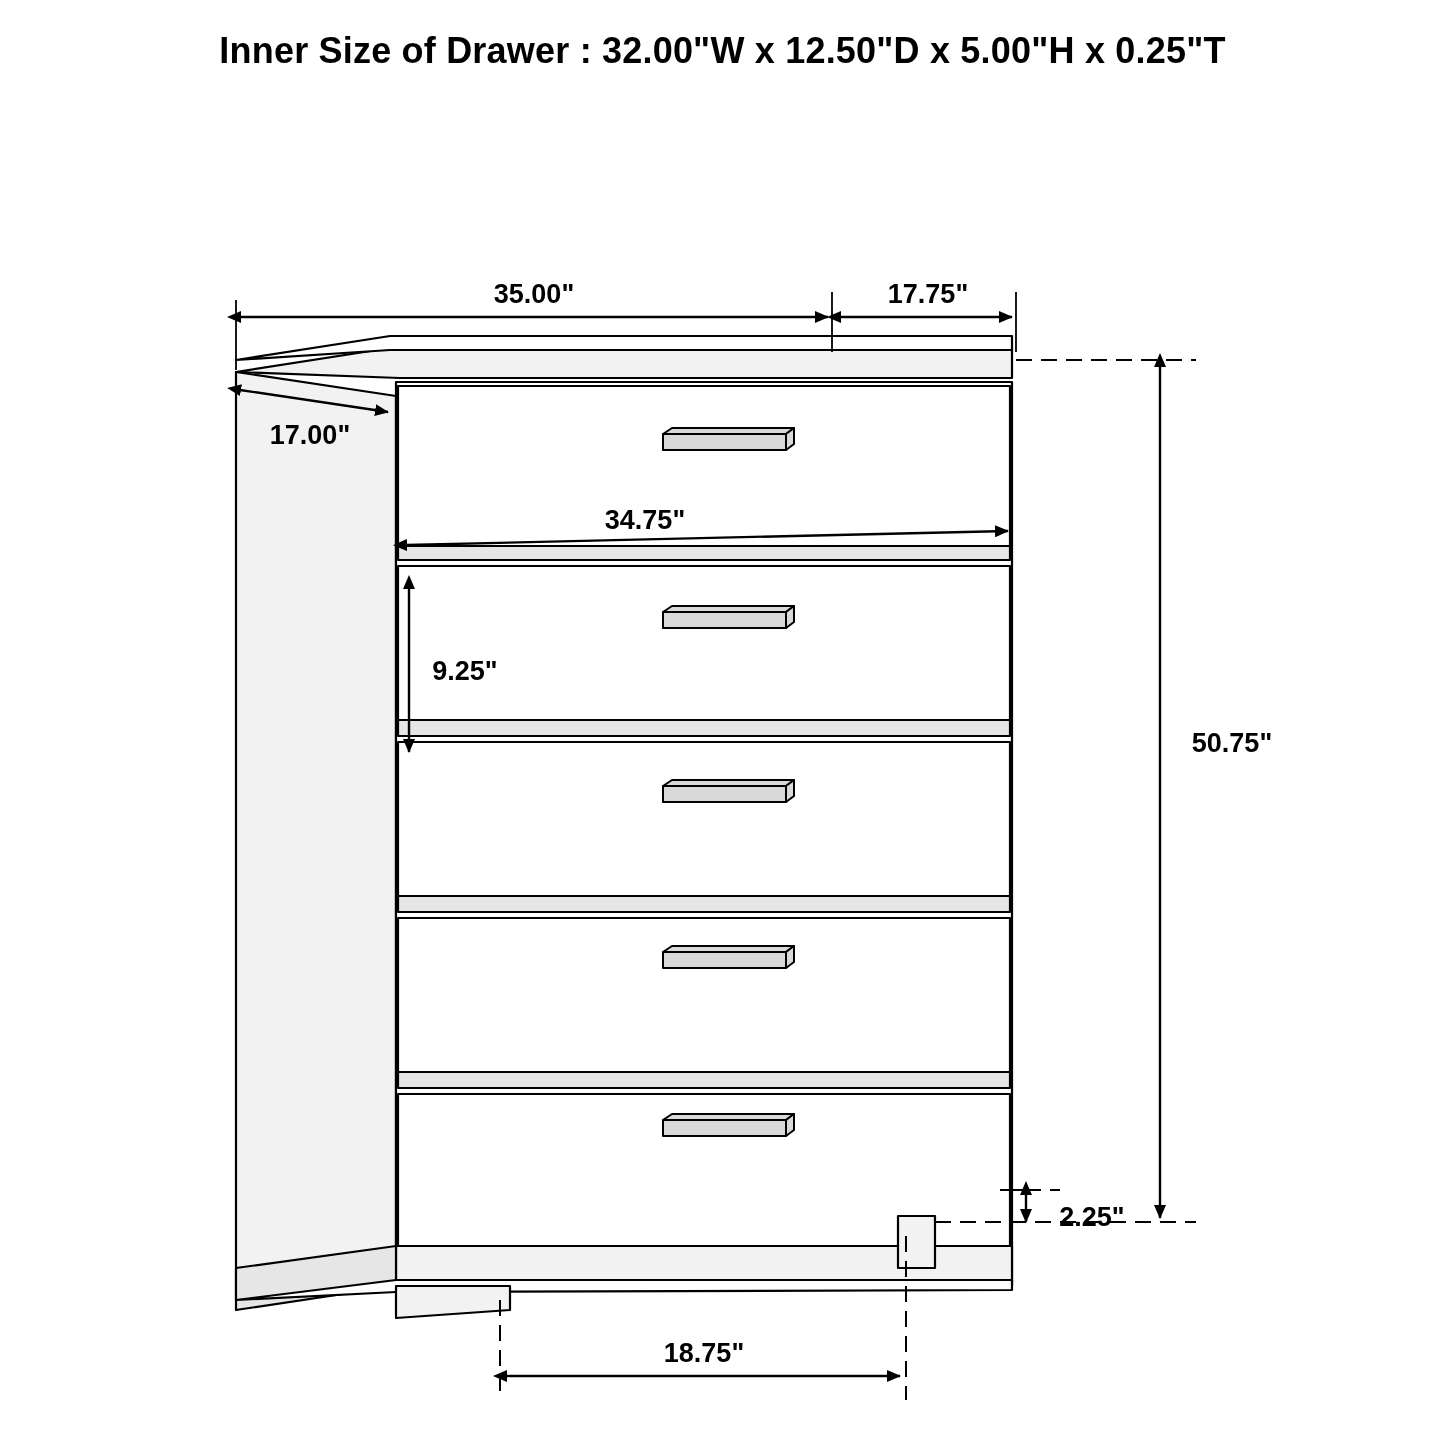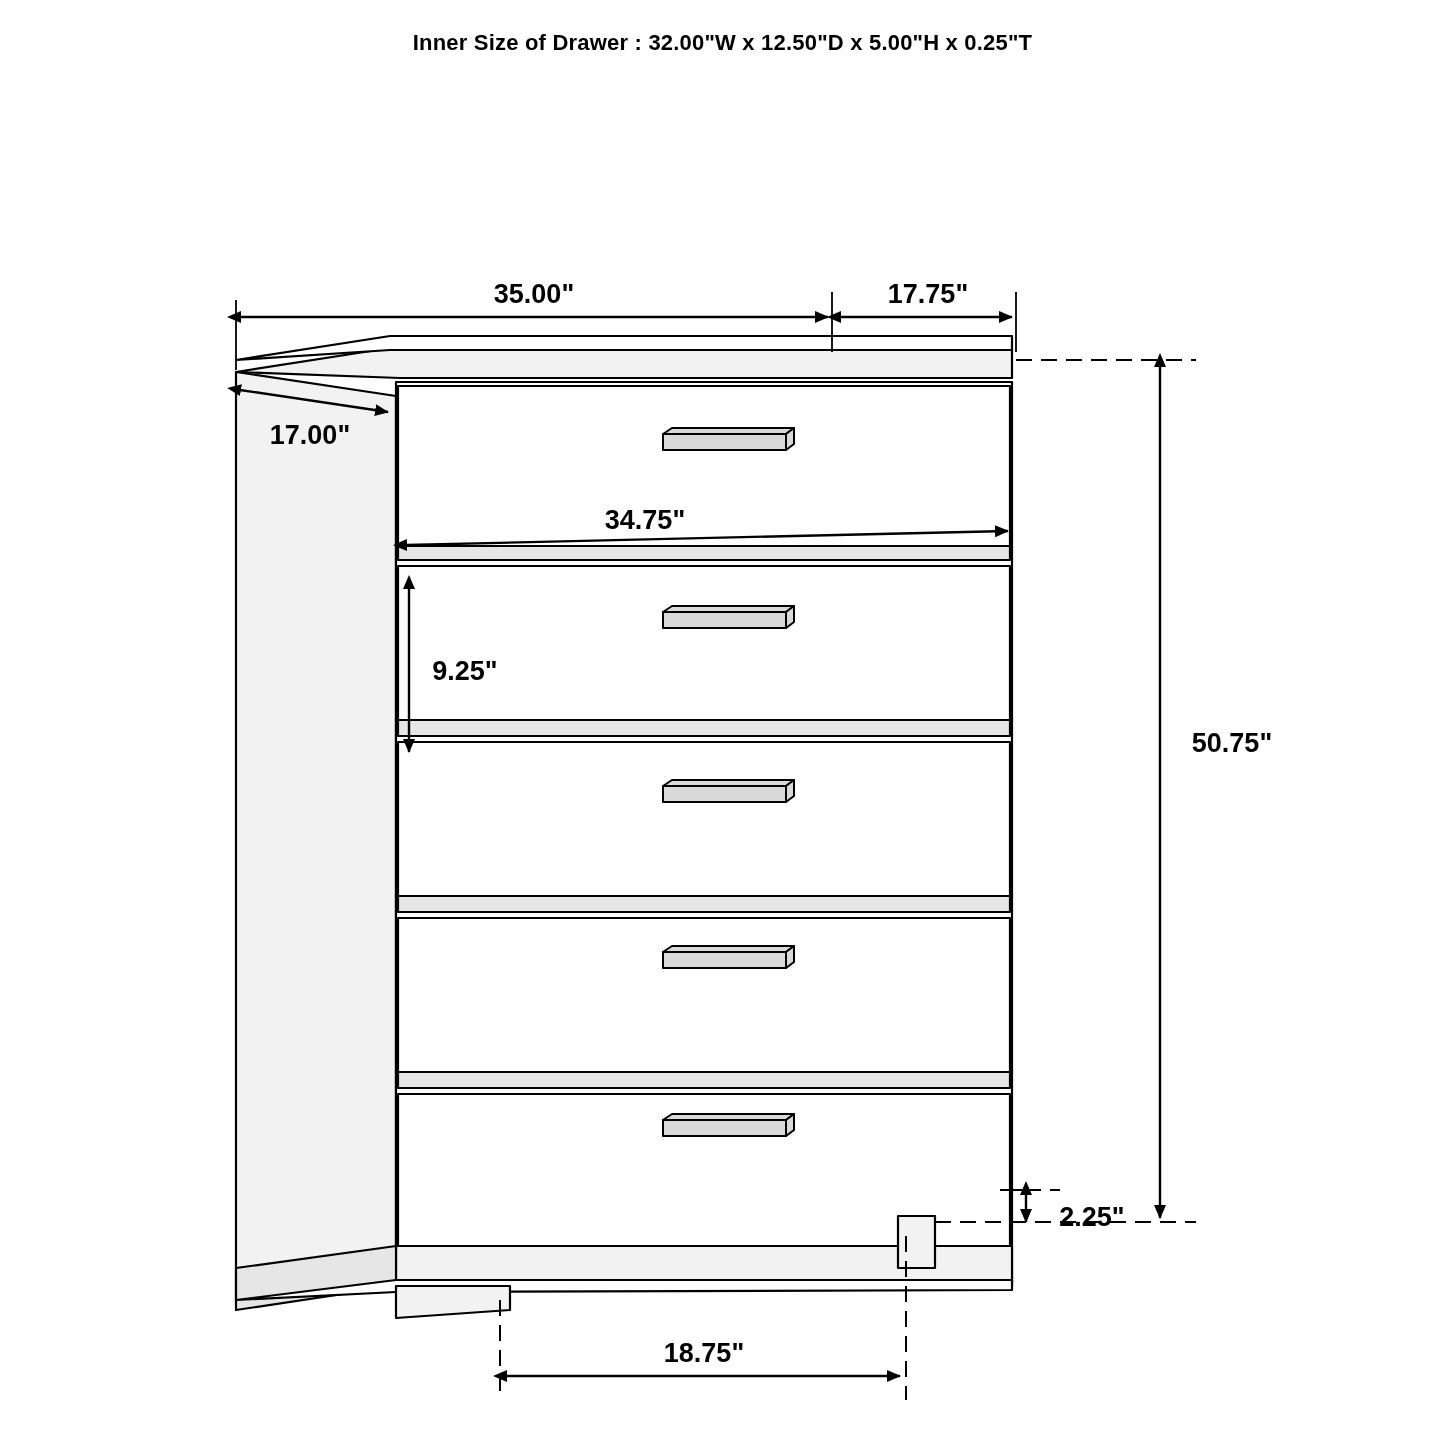--- a/index.html
+++ b/index.html
@@ -18,21 +18,21 @@
     position: relative;
     width: 1445px;
     height: 1445px;
   }
   #title {
     position: absolute;
     left: 0;
     top: 30px;
     width: 1445px;
     text-align: center;
-    font-size: 22px;
+    font-size: 36px;
     font-weight: bold;
     letter-spacing: 0.2px;
     color: #000;
   }
   svg#drawing {
     position: absolute;
     left: 0;
     top: 0;
     width: 1445px;
     height: 1445px;

